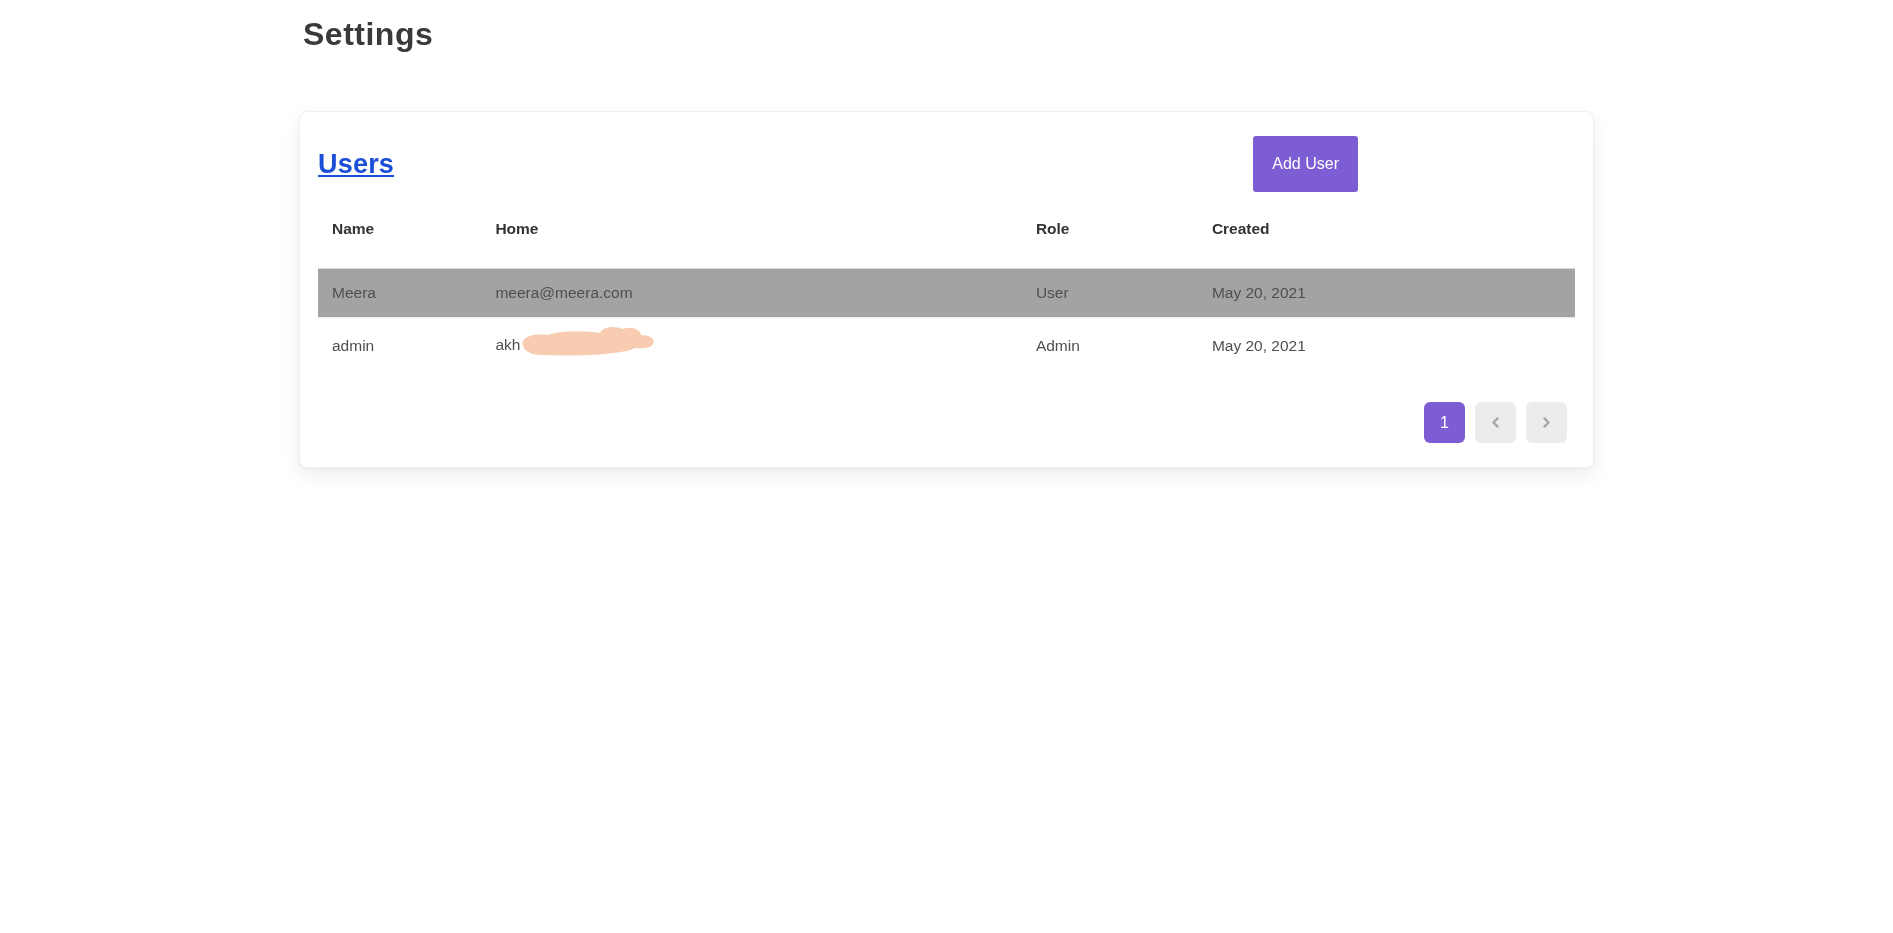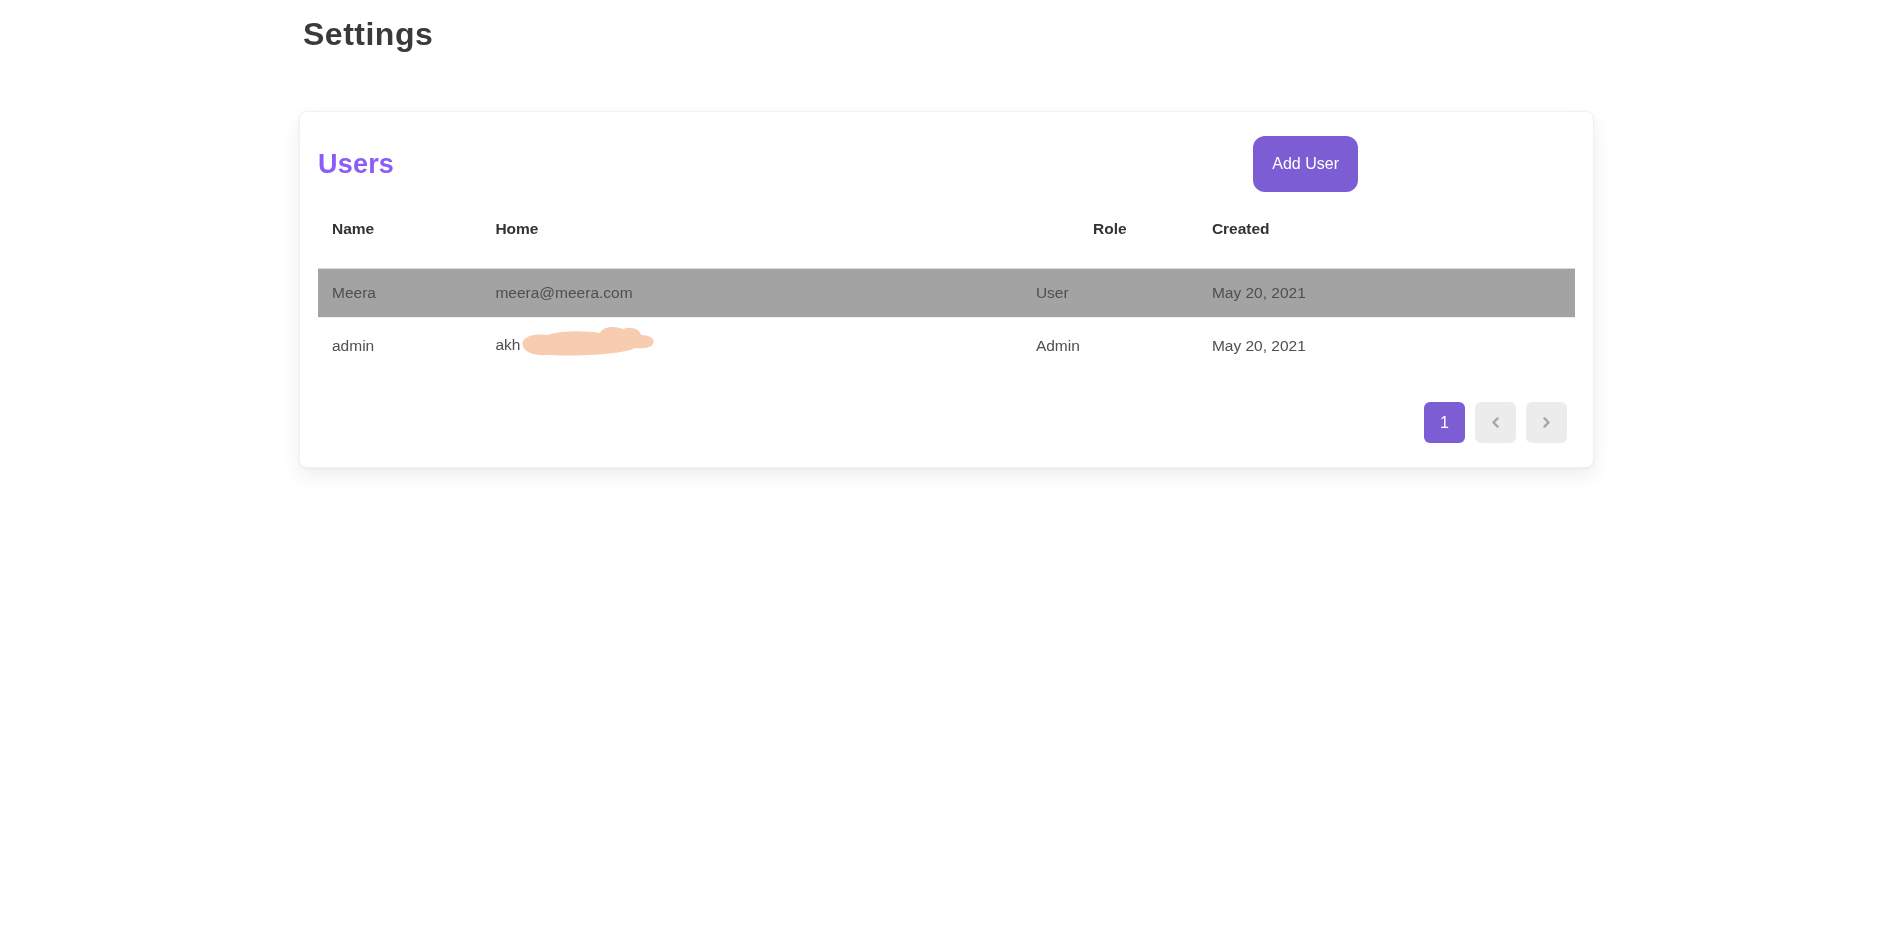--- a/index.html
+++ b/index.html
@@ -38,44 +38,44 @@
   main{margin-top:58px;}
   .card{
     background:#fff;
     border:1px solid #f1f1f1;
     border-radius:8px;
     box-shadow:0 1px 3px rgba(0,0,0,.04),0 8px 20px rgba(0,0,0,.07);
     padding:24px 18px 24px;
   }
   .card-head{display:flex;align-items:center;justify-content:space-between;}
   .card-title{
-    margin:0;font-size:27px;font-weight:700;color:#8b5cf6;letter-spacing:.2px;
+    margin:0;font-size:27px;font-weight:700;color:#1d4ed8;letter-spacing:.2px;text-decoration:underline;
   }
   .btn-primary{
-    background:var(--accent);color:#fff;border:none;border-radius:12px;
+    background:var(--accent);color:#fff;border:none;border-radius:3px;
     font-family:inherit;font-size:16px;
     padding:19px 19px;cursor:pointer;
     margin-right:217px;
   }
 
   
   table{width:100%;border-collapse:collapse;margin-top:20px;table-layout:fixed;}
   th{
     text-align:left;font-size:15.5px;font-weight:700;color:#333;
     padding:8px 14px 30px;border-bottom:1px solid #d9d9d9;
   }
   td{
     font-size:15.5px;color:var(--text-body);
     padding:15px 14px;border-bottom:1px solid #ededed;
   }
   tbody tr:first-child{background:#a3a3a3;}
   tbody tr:last-child td{border-bottom:none;}
   .col-name{width:13%;}
   .col-email{width:43%;}
-  .col-role{width:14%;text-align:center;}
+  .col-role{width:14%;}
   .col-created{width:30%;}
   .email-cell{white-space:nowrap;}
   .redaction{
     display:inline-block;vertical-align:middle;
     margin:-8px 0 -6px -4px;position:relative;top:-2px;
   }
   .redaction path{fill:var(--redaction-blob);}
 
   
   .pagination{

